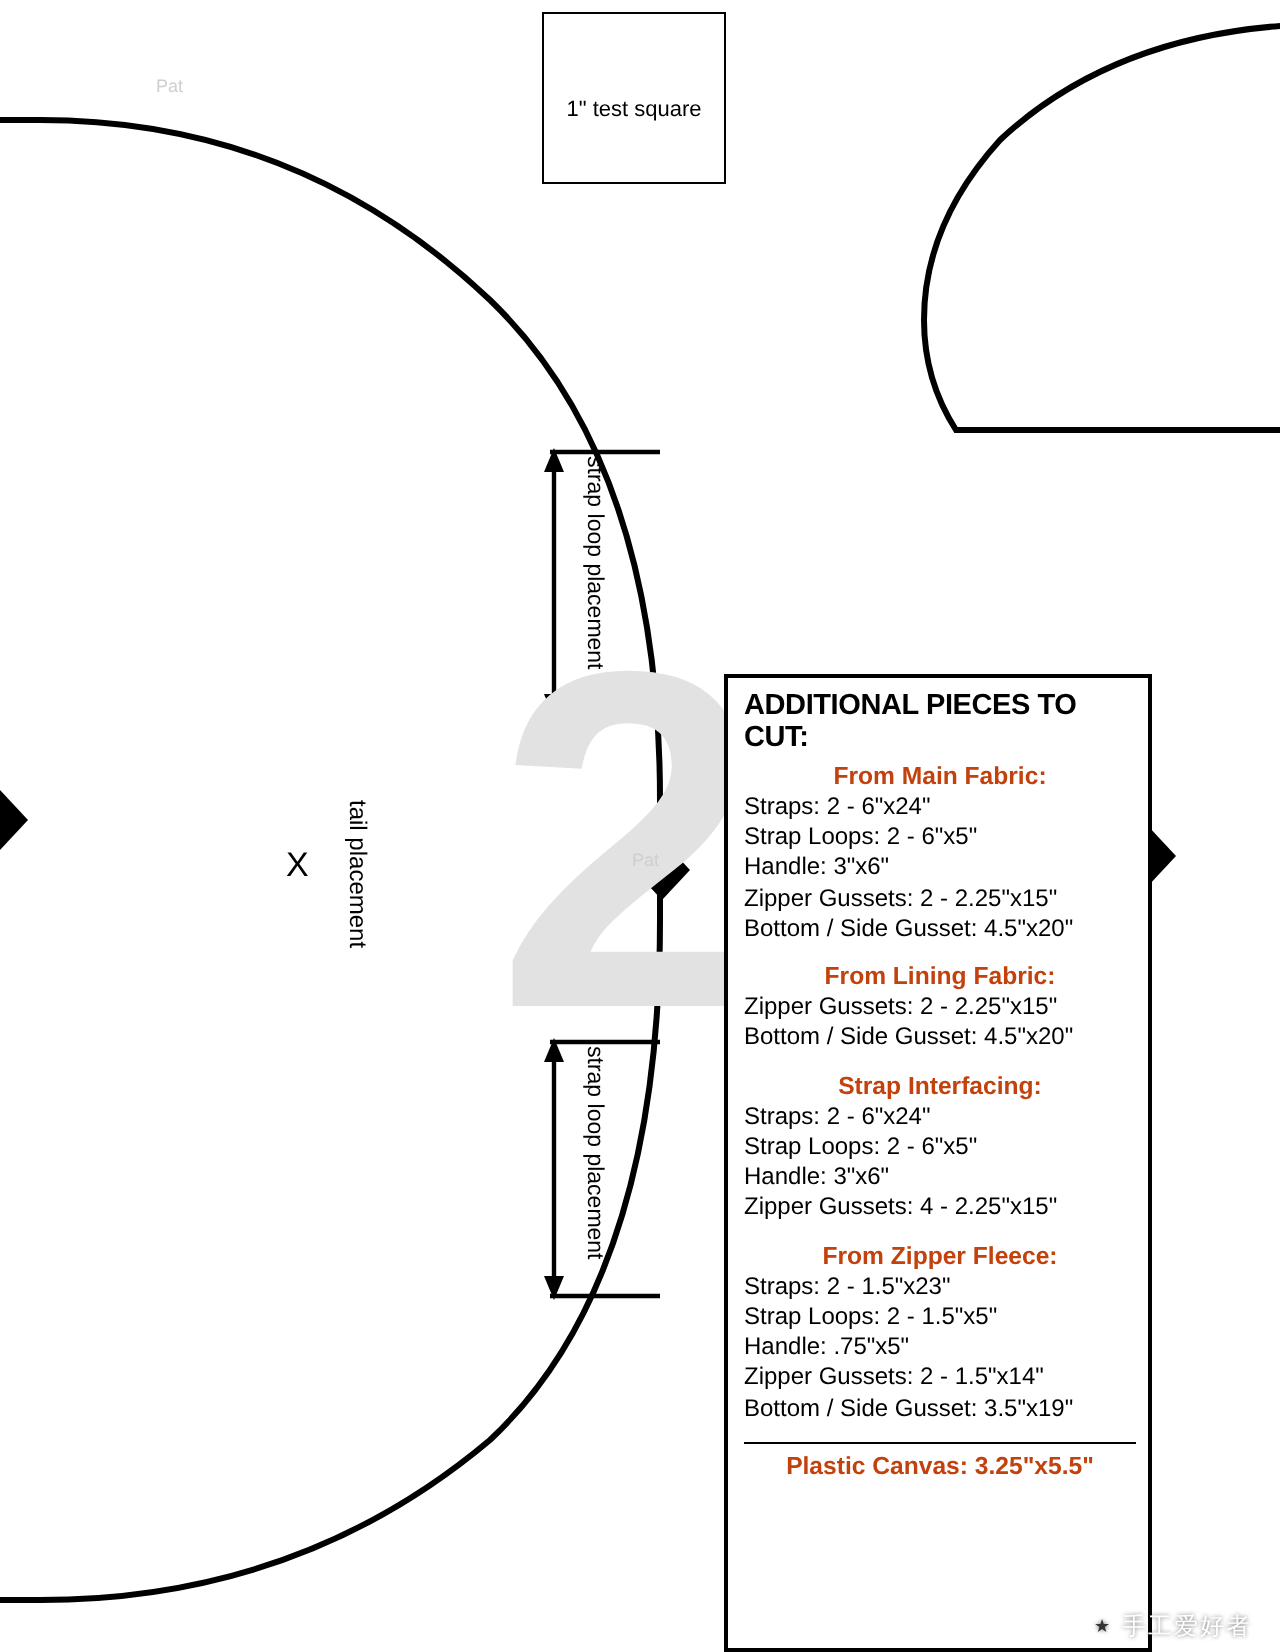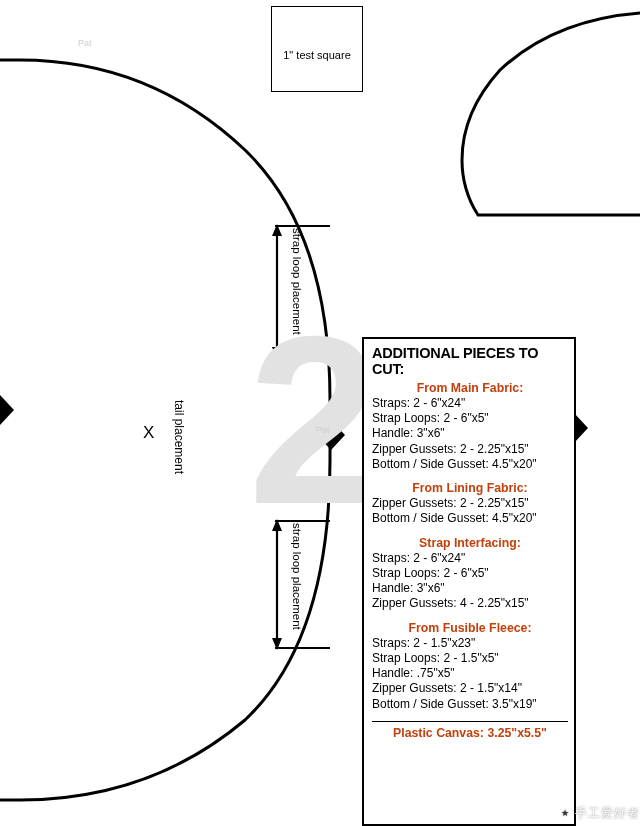--- a/index.html
+++ b/index.html
@@ -128,21 +128,21 @@
     color: #cfcfcf;
     font-family: "Liberation Sans", sans-serif;
     padding-left: 44px;
   }
   .mini-logo-1 { left: 34px; top: 38px; }
   .mini-logo-2 { left: 272px; top: 425px; }
 
   
   .corner-wm {
     position: absolute;
-    right: 0;
+    right: 14px;
     bottom: 4px;
     font-size: 12px;
     color: #ffffff;
     text-shadow: 0 0 2px rgba(0,0,0,0.55);
     font-family: "Liberation Sans", sans-serif;
     letter-spacing: 1px;
   }
   .corner-wm .dot {
     display: inline-block;
     width: 13px;
@@ -218,21 +218,21 @@
           <div class="cut-item">Bottom / Side Gusset: 4.5"x20"</div>
         </div>
         <div class="cut-group">
           <div class="cut-group-title">Strap Interfacing:</div>
           <div class="cut-item">Straps: 2 - 6"x24"</div>
           <div class="cut-item">Strap Loops: 2 - 6"x5"</div>
           <div class="cut-item">Handle: 3"x6"</div>
           <div class="cut-item">Zipper Gussets: 4 - 2.25"x15"</div>
         </div>
         <div class="cut-group">
-          <div class="cut-group-title">From Fusible Fleece:</div>
+          <div class="cut-group-title">From Zipper Fleece:</div>
           <div class="cut-item">Straps: 2 - 1.5"x23"</div>
           <div class="cut-item">Strap Loops: 2 - 1.5"x5"</div>
           <div class="cut-item">Handle: .75"x5"</div>
           <div class="cut-item">Zipper Gussets: 2 - 1.5"x14"</div>
           <div class="cut-item">Bottom / Side Gusset: 3.5"x19"</div>
         </div>
         <div class="cut-sep"></div>
         <div class="cut-group">
           <div class="cut-group-title">Plastic Canvas: 3.25"x5.5"</div>
         </div>

